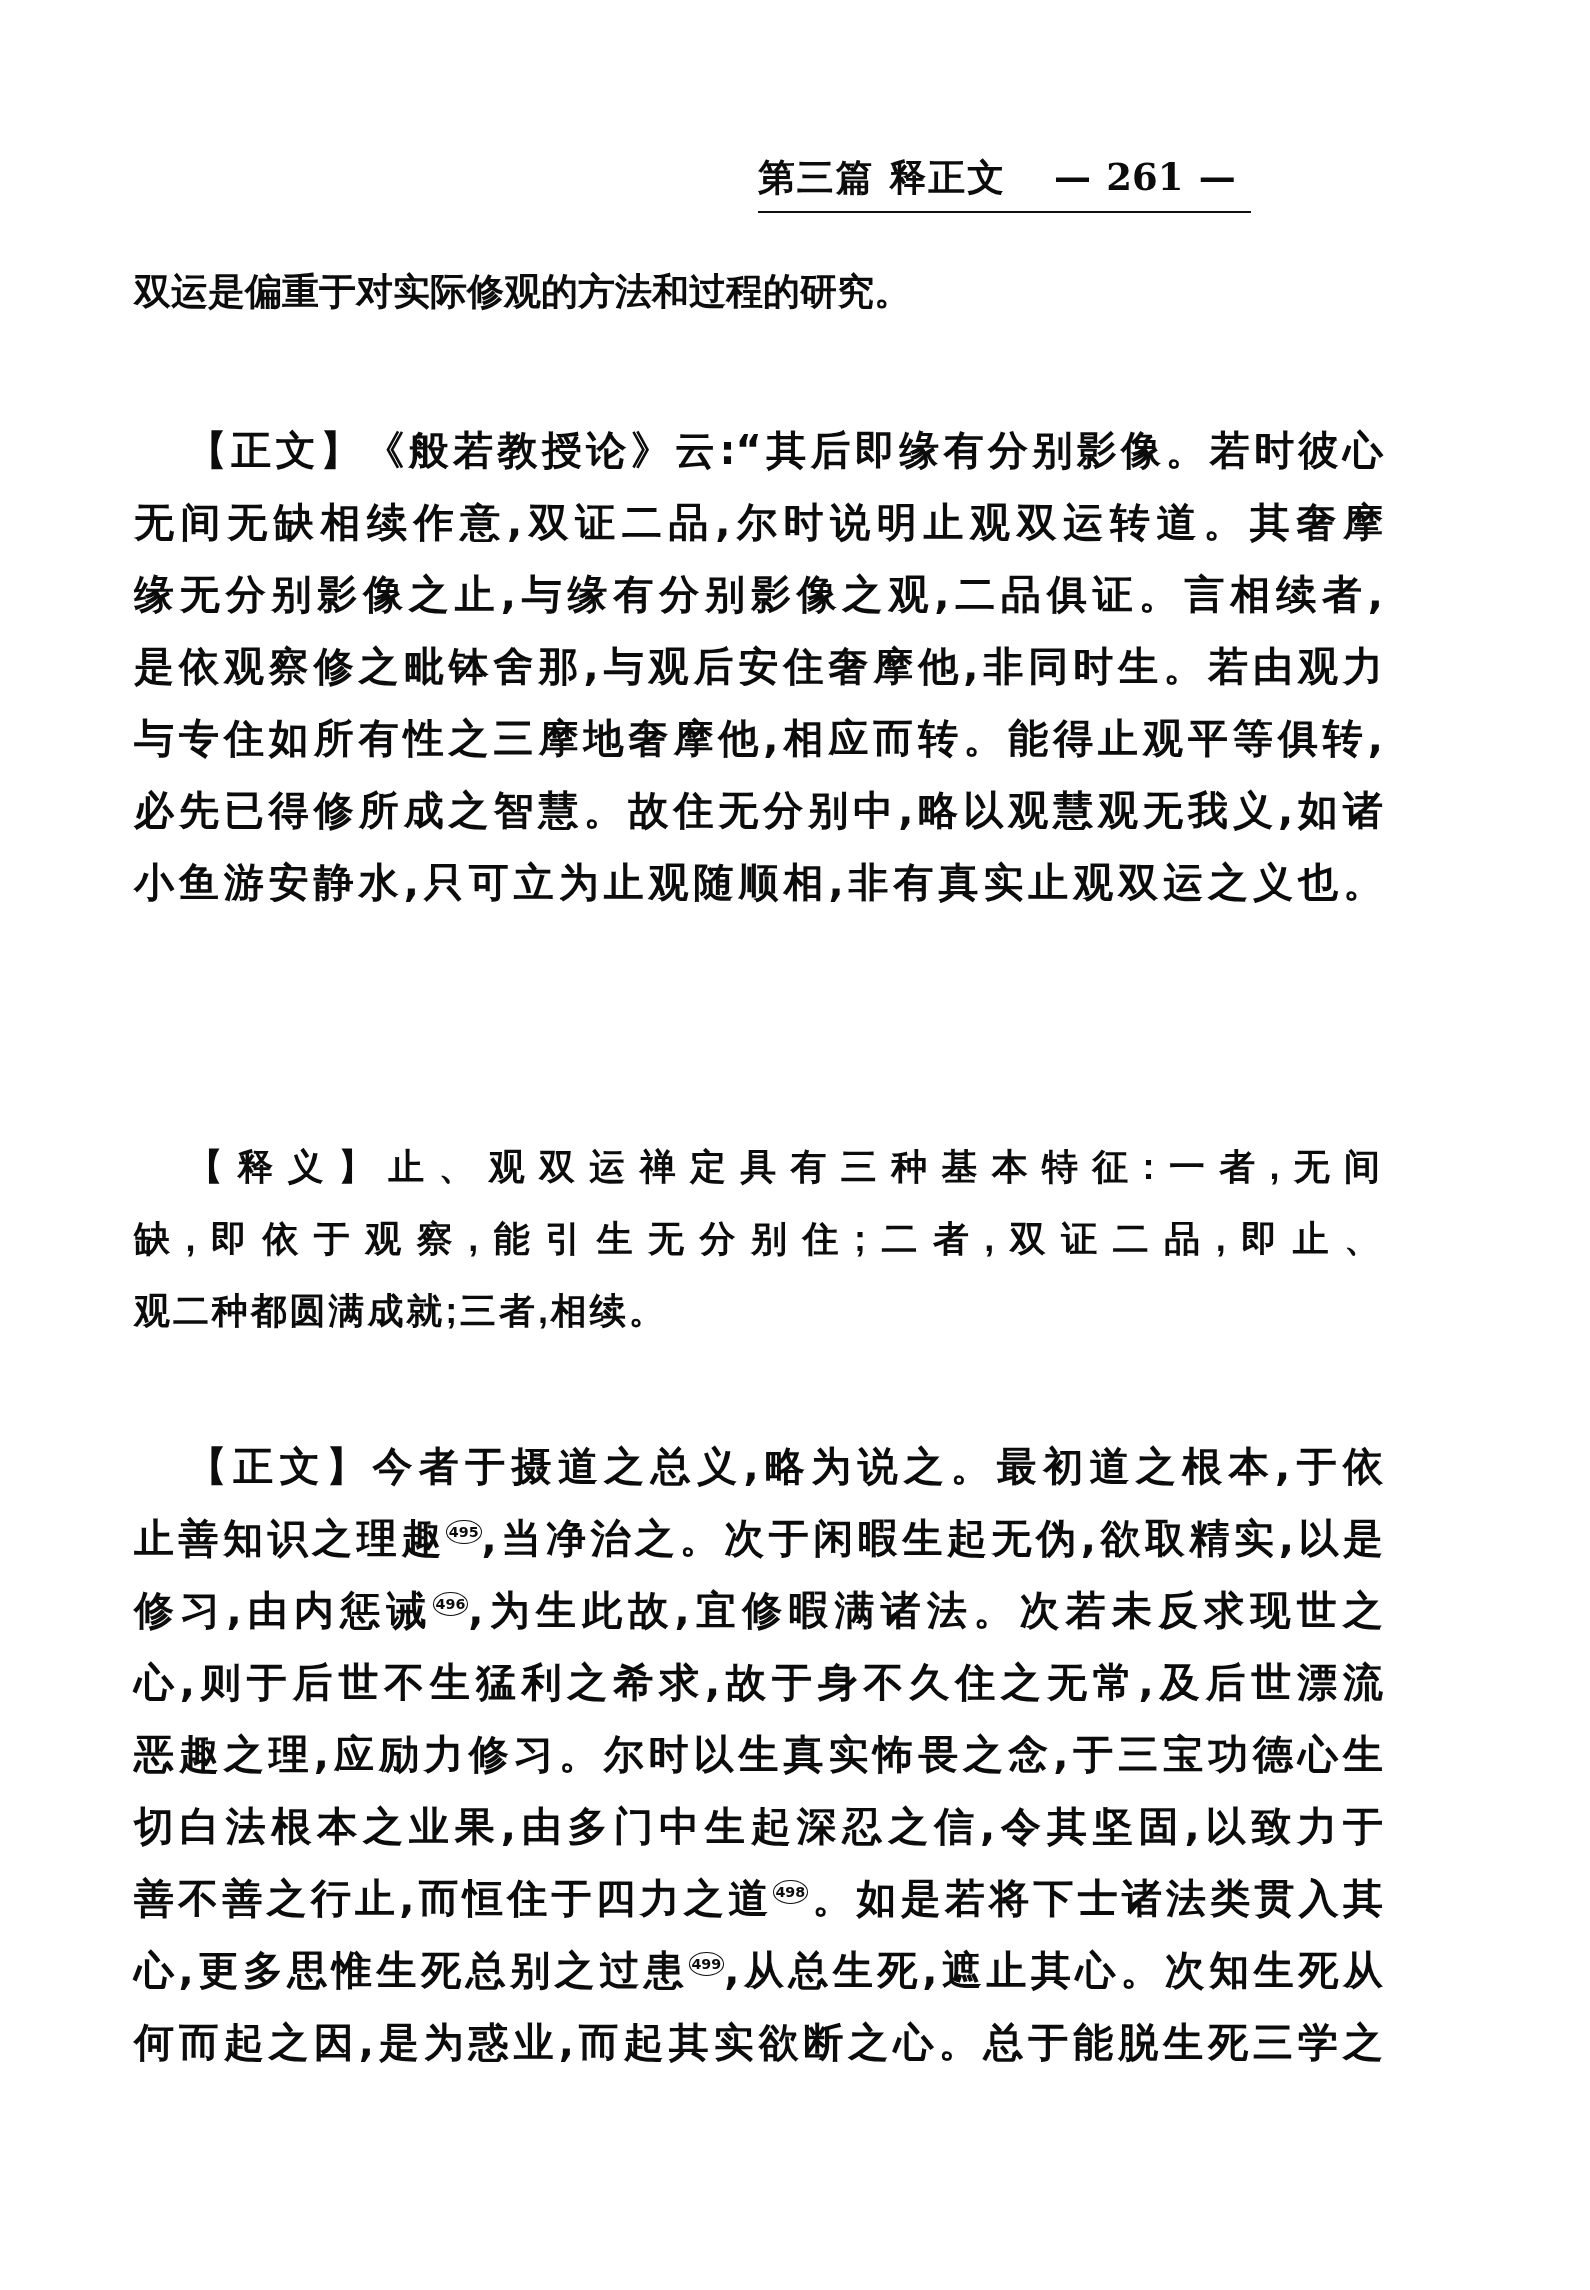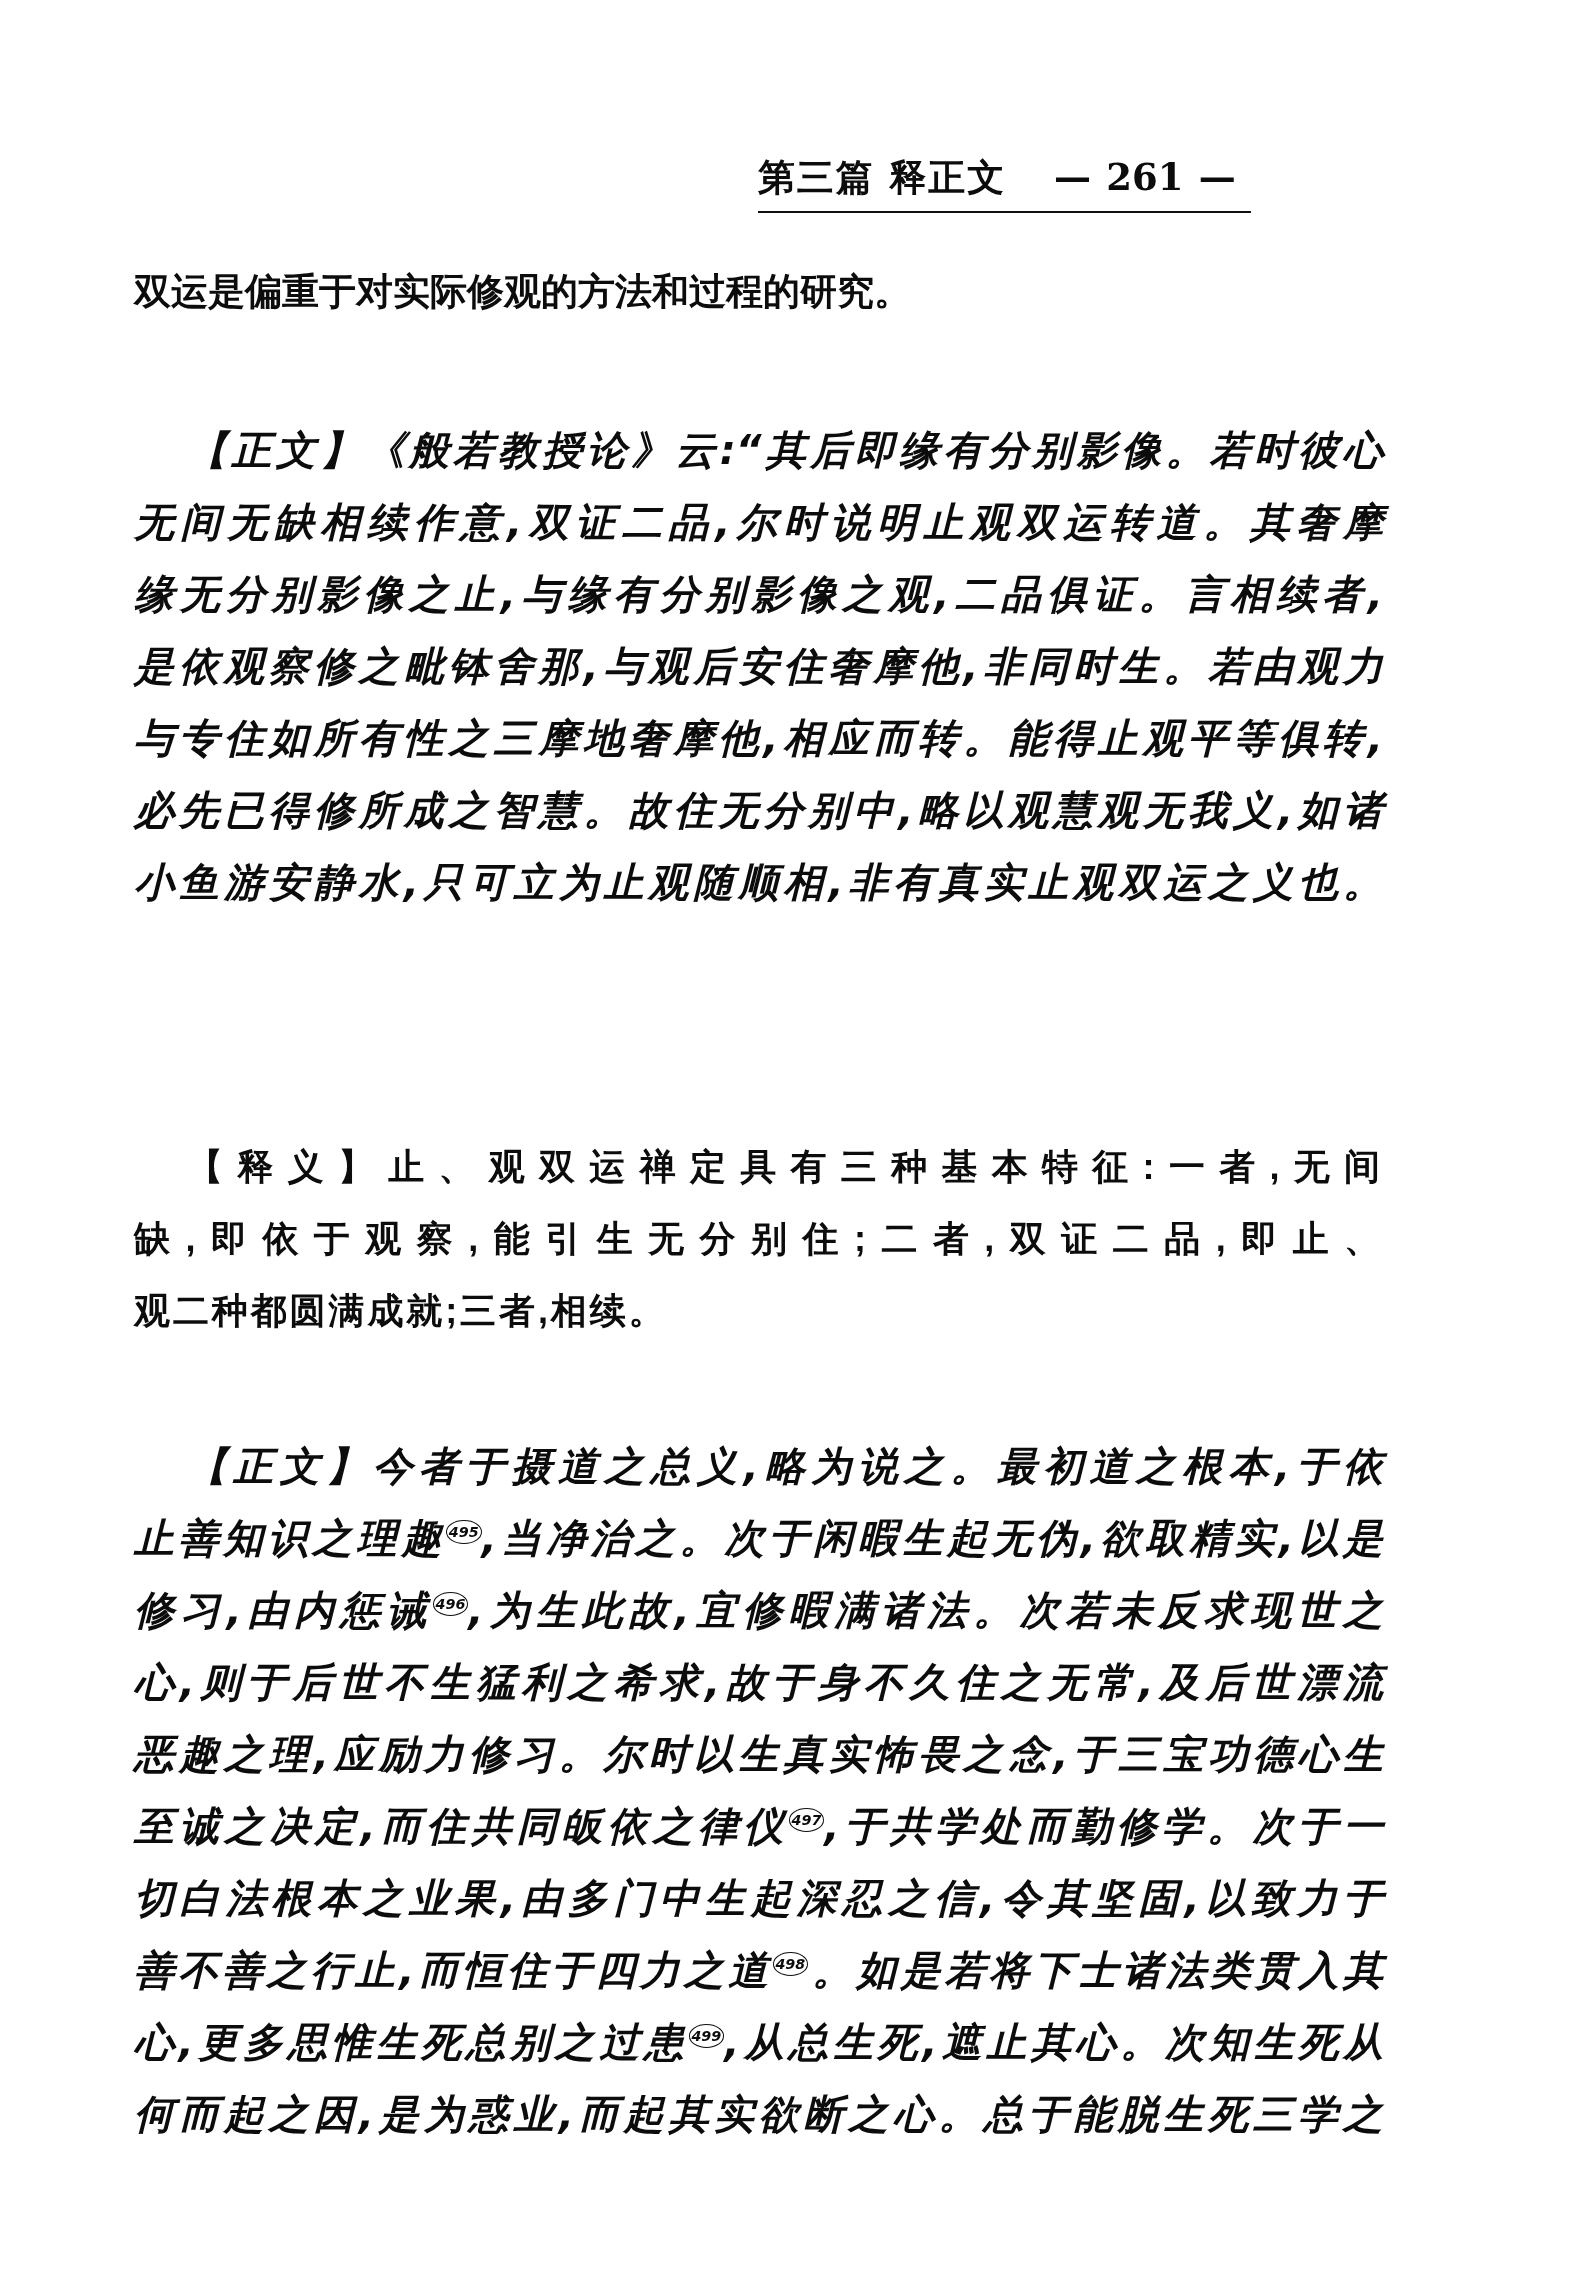--- a/index.html
+++ b/index.html
@@ -48,21 +48,20 @@
     text-align-last: left;
   }
   .para .line:first-child { text-indent: 53px; }
   .song {
     font-family: Liberation Sans, sans-serif;
     font-weight: bold;
   }
   .hei {
     font-family: "DejaVu Sans", "Liberation Sans", sans-serif;
     font-weight: bold;
-    font-style: italic;
   }
   .intro {
     top: 256px;
     font-size: 37px;
     letter-spacing: 0px;
   }
   .zhengwen { font-size: 40px; }
   .shiyi { font-size: 36px; letter-spacing: 2.9px; }
   #para-zhengwen-1 { top: 414px; }
   #para-shiyi     { top: 1131px; }
@@ -111,21 +110,20 @@
       <div class="line"><span>缺,即依于观察,能引生无分别住;二者,双证二品,即止、</span></div>
       <div class="line short"><span>观二种都圆满成就;三者,相续。</span></div>
     </div>
 
   <div id="para-zhengwen-2" class="textblock para zhengwen hei">
       <div class="line"><span>【正文】今者于摄道之总义,略为说之。最初道之根本,于依</span></div>
       <div class="line"><span>止善知识之理趣</span><sup class="fnref">495</sup><span>,当净治之。次于闲暇生起无伪,欲取精实,以是</span></div>
       <div class="line"><span>修习,由内惩诫</span><sup class="fnref">496</sup><span>,为生此故,宜修暇满诸法。次若未反求现世之</span></div>
       <div class="line"><span>心,则于后世不生猛利之希求,故于身不久住之无常,及后世漂流</span></div>
       <div class="line"><span>恶趣之理,应励力修习。尔时以生真实怖畏之念,于三宝功德心生</span></div>
-      <div class="line"><span>至诚之决定,而住共同皈依之律仪</span><sup class="fnref">497</sup><span>,于共学处而勤修学。次于一</span></div>
       <div class="line"><span>切白法根本之业果,由多门中生起深忍之信,令其坚固,以致力于</span></div>
       <div class="line"><span>善不善之行止,而恒住于四力之道</span><sup class="fnref">498</sup><span>。如是若将下士诸法类贯入其</span></div>
       <div class="line"><span>心,更多思惟生死总别之过患</span><sup class="fnref">499</sup><span>,从总生死,遮止其心。次知生死从</span></div>
       <div class="line"><span>何而起之因,是为惑业,而起其实欲断之心。总于能脱生死三学之</span></div>
     </div>
 
 </div>
 
 
 </body></html>

